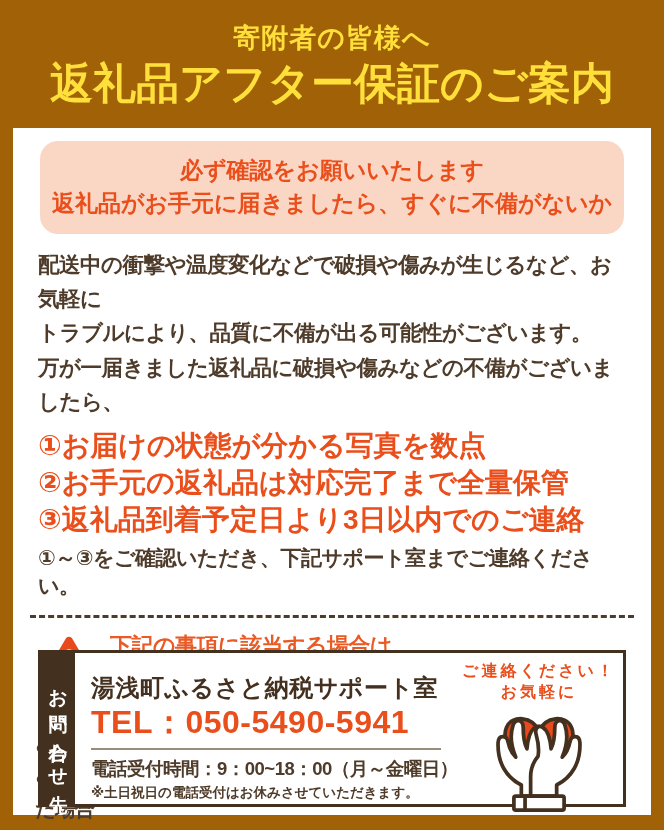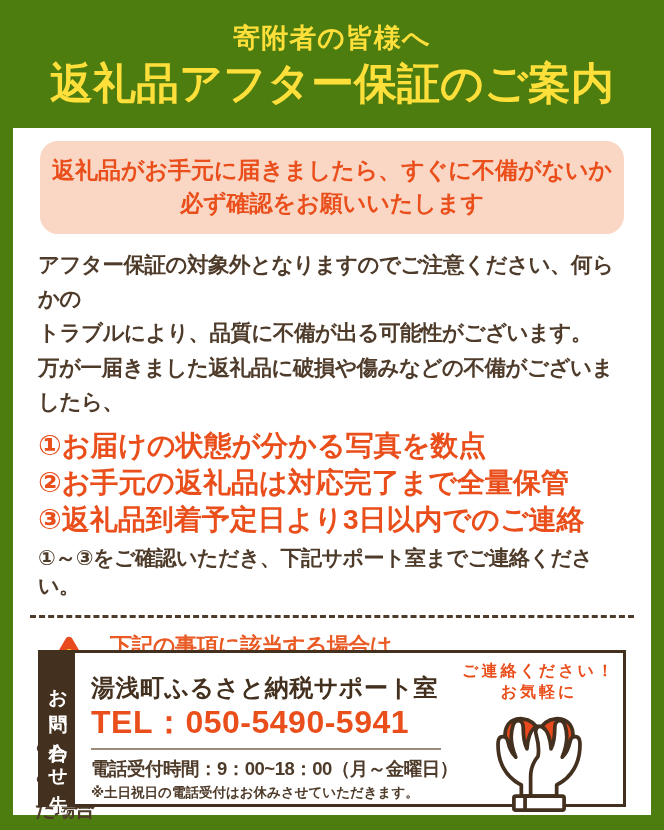--- a/index.html
+++ b/index.html
@@ -3,21 +3,21 @@
 <meta charset="utf-8">
 <style>
   * { margin: 0; padding: 0; box-sizing: border-box; }
   html, body { background: #fff; }
   body { font-family: "Liberation Sans", "DejaVu Sans", sans-serif; }
 
   .page {
     position: relative;
     width: 664px;
     height: 830px;
-    background: #4d7c0f;
+    background: #a16207;
     overflow: hidden;
   }
 
   
   .header { position: absolute; top: 0; left: 0; right: 0; height: 128px; text-align: center; }
   .header-subtitle {
     margin-top: 20px;
     color: #FFDF3A;
     font-size: 27px;
     font-weight: bold;
@@ -150,26 +150,26 @@
 <div class="page">
 
   <header class="header">
     <div class="header-subtitle">寄附者の皆様へ</div>
     <div class="header-title">返礼品アフター保証のご案内</div>
   </header>
 
   <div class="content">
 
     <div class="notice-box">
+      <div>必ず確認をお願いいたします</div>
       <div>返礼品がお手元に届きましたら、すぐに不備がないか</div>
-      <div>必ず確認をお願いいたします</div>
     </div>
 
     <div class="body-text">
-      <div>アフター保証の対象外となりますのでご注意ください、何らかの</div>
+      <div>配送中の衝撃や温度変化などで破損や傷みが生じるなど、お気軽に</div>
       <div>トラブルにより、品質に不備が出る可能性がございます。</div>
       <div>万が一届きました返礼品に破損や傷みなどの不備がございましたら、</div>
     </div>
 
     <div class="steps">
       <div>①お届けの状態が分かる写真を数点</div>
       <div>②お手元の返礼品は対応完了まで全量保管</div>
       <div>③返礼品到着予定日より3日以内でのご連絡</div>
     </div>
 

